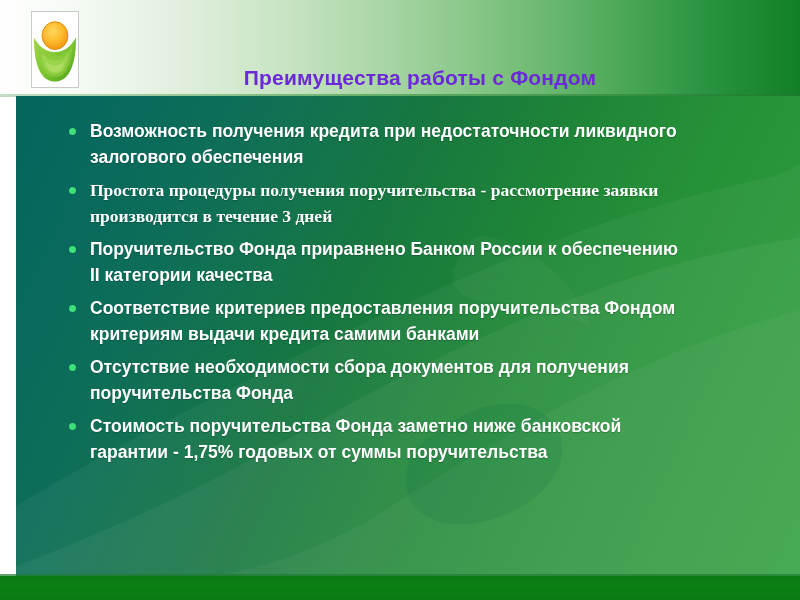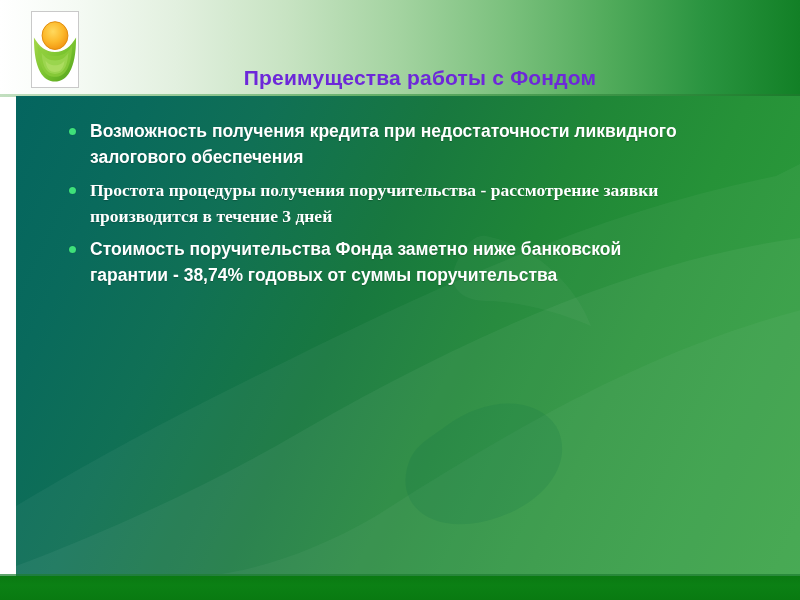--- a/index.html
+++ b/index.html
@@ -208,23 +208,35 @@
 
     <ul class="bullets">
       <li class="bullet-item w1">
         <span class="bullet-dot"></span>
         <span class="bullet-text">Возможность получения кредита при недостаточности ликвидного залогового обеспечения</span>
       </li>
       <li class="bullet-item w2">
         <span class="bullet-dot"></span>
         <span class="bullet-text">Простота процедуры получения поручительства - рассмотрение заявки производится в течение 3 дней</span>
       </li>
+      <li class="bullet-item w3">
+        <span class="bullet-dot"></span>
+        <span class="bullet-text">Поручительство Фонда приравнено Банком России к обеспечению  II категории качества</span>
+      </li>
+      <li class="bullet-item w4">
+        <span class="bullet-dot"></span>
+        <span class="bullet-text">Соответствие критериев предоставления поручительства Фондом критериям выдачи кредита самими банками</span>
+      </li>
+      <li class="bullet-item w5">
+        <span class="bullet-dot"></span>
+        <span class="bullet-text">Отсутствие необходимости сбора документов для получения поручительства Фонда</span>
+      </li>
       <li class="bullet-item w7">
         <span class="bullet-dot"></span>
-        <span class="bullet-text">Стоимость поручительства Фонда заметно ниже банковской гарантии - 38,74% годовых от суммы поручительства</span>
+        <span class="bullet-text">Стоимость поручительства Фонда заметно ниже банковской гарантии - 1,75% годовых от суммы поручительства</span>
       </li>
     </ul>
 
   </div>
 
   <div class="footer-edge"></div>
   <div class="footer-band"></div>
 
 </div>
 

